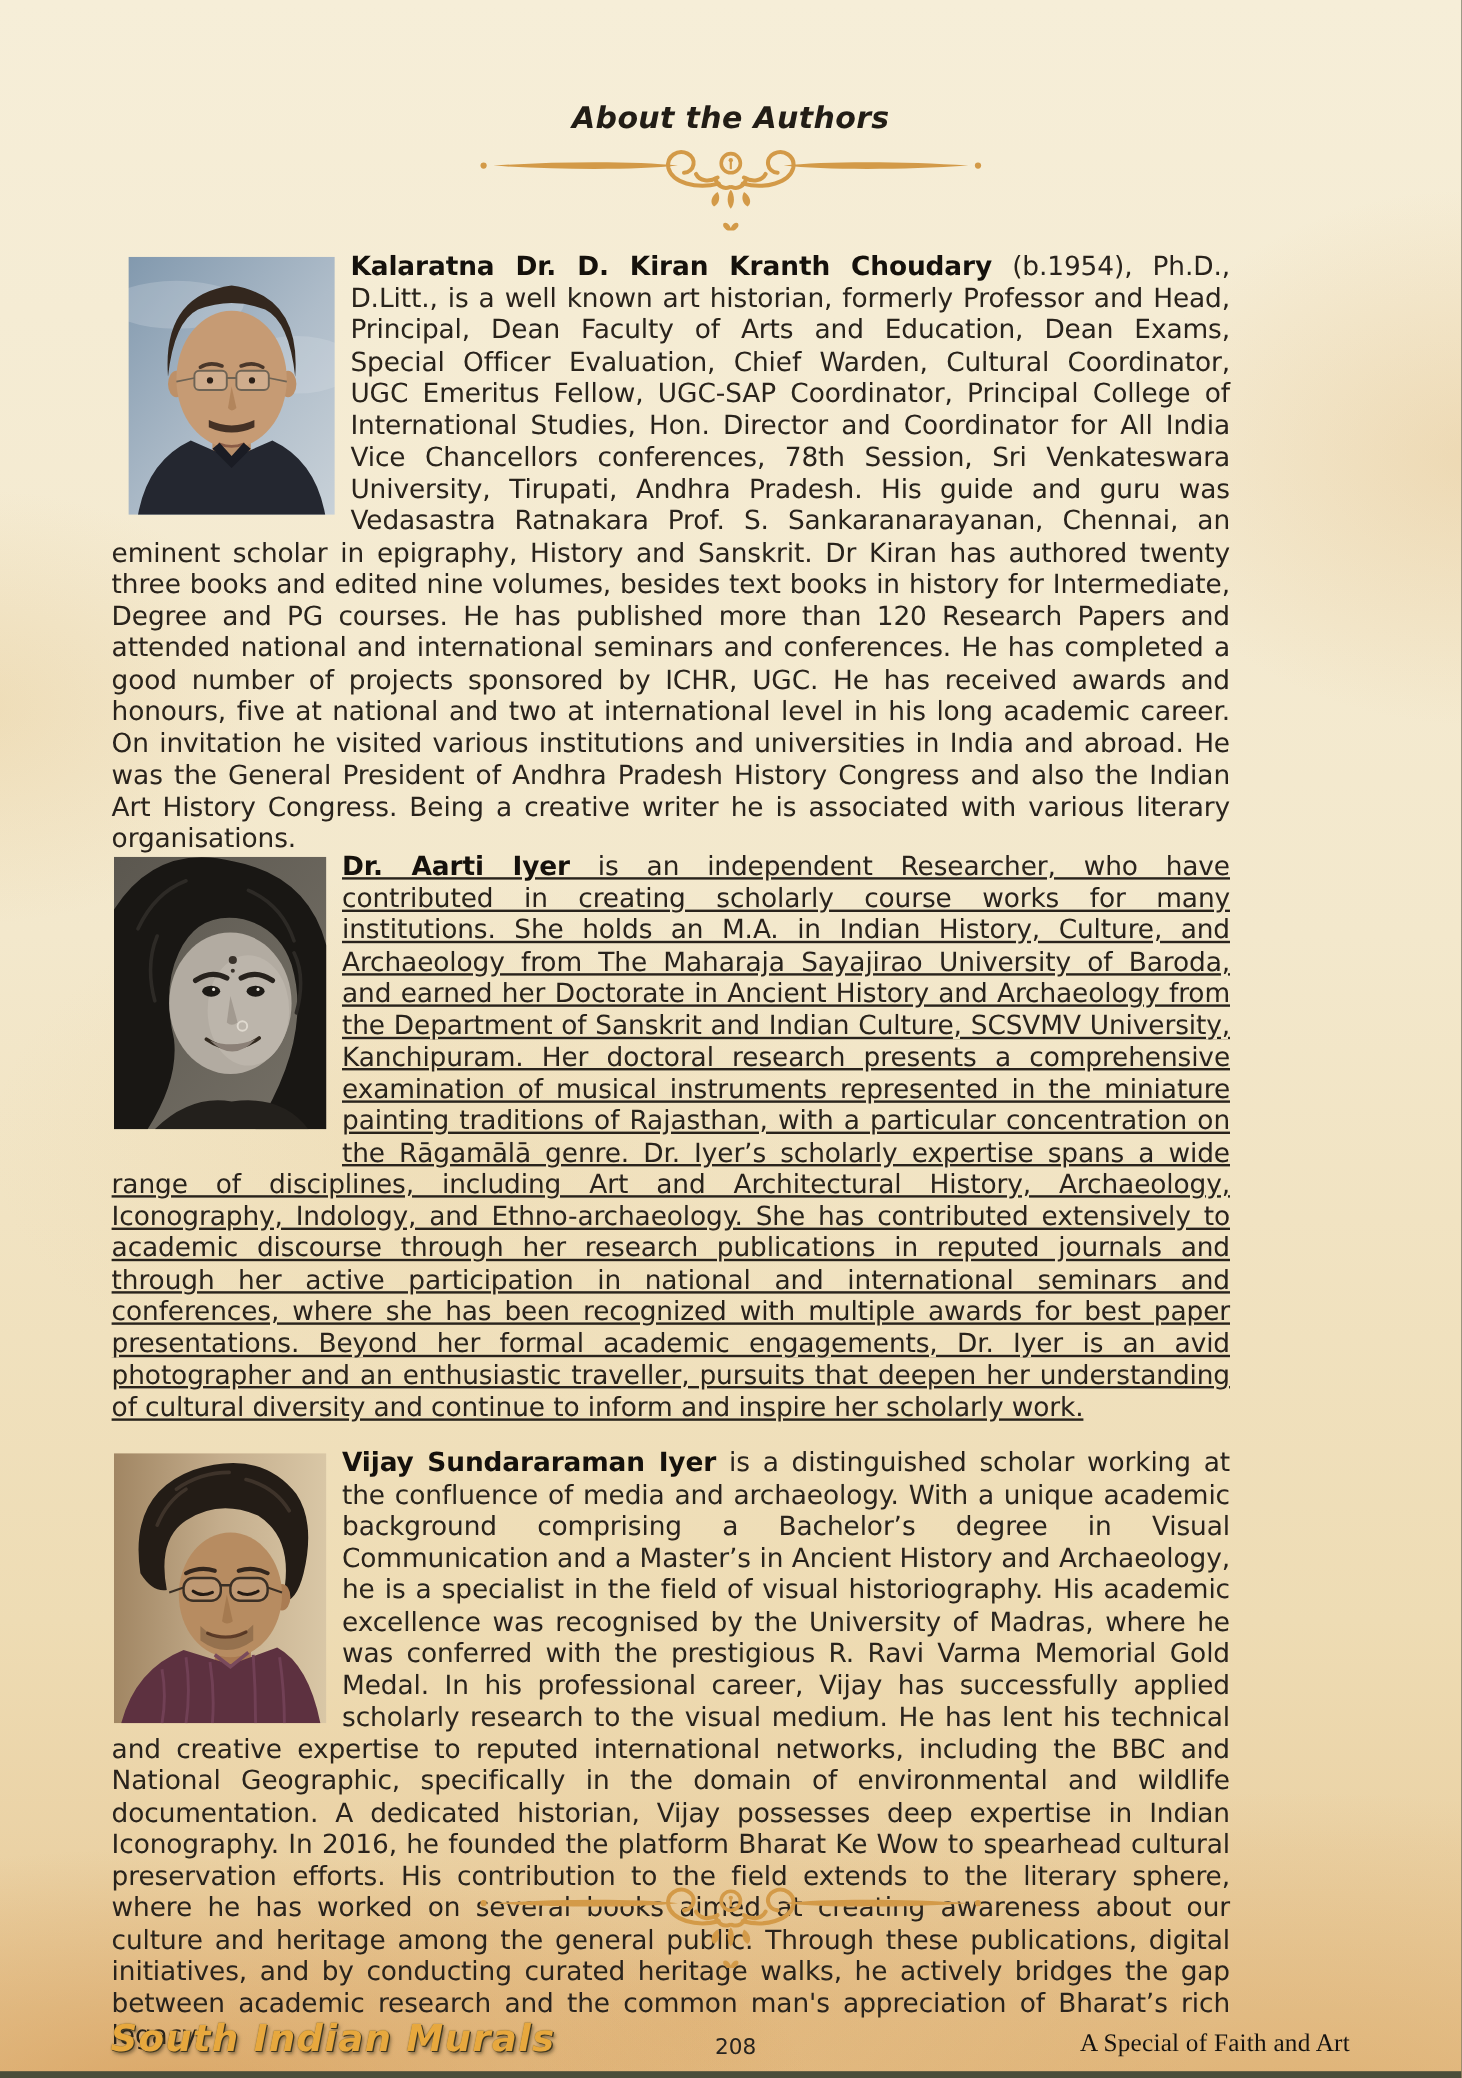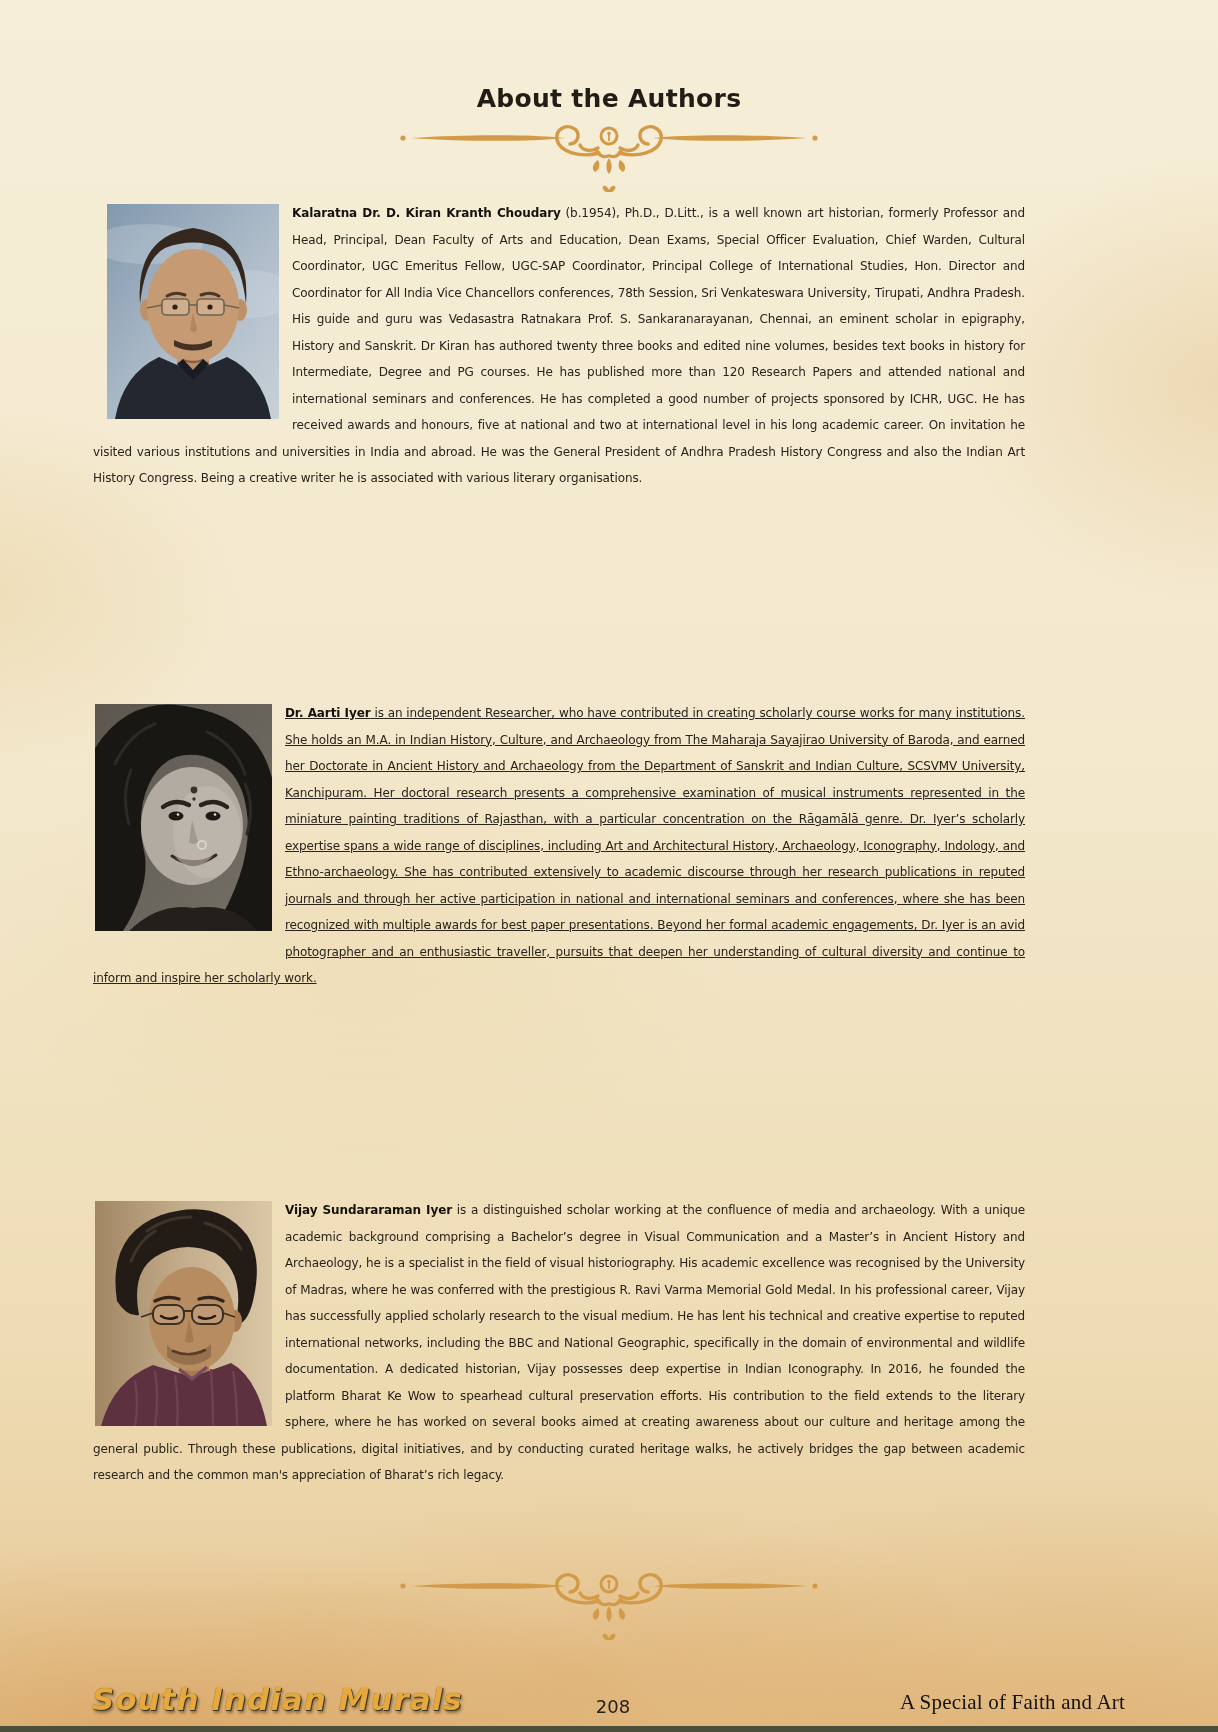--- a/index.html
+++ b/index.html
@@ -10,27 +10,27 @@
       radial-gradient(ellipse 760px 300px at 12% 101%, rgba(205,133,55,0.50), rgba(205,133,55,0) 70%),
       radial-gradient(ellipse 900px 380px at 88% 102%, rgba(211,146,70,0.42), rgba(211,146,70,0) 72%),
       radial-gradient(ellipse 600px 260px at 48% 97%,  rgba(214,152,80,0.30), rgba(214,152,80,0) 70%),
       radial-gradient(ellipse 420px 320px at 101% 22%, rgba(218,170,100,0.28), rgba(218,170,100,0) 70%),
       radial-gradient(ellipse 380px 260px at -2% 34%,  rgba(222,182,112,0.25), rgba(222,182,112,0) 70%),
       radial-gradient(ellipse 500px 300px at 30% 55%,  rgba(230,200,140,0.20), rgba(230,200,140,0) 75%),
       linear-gradient(180deg,#f6eed8 0%,#f3e8cc 45%,#eedcb4 78%,#e7c896 100%);
   }
   .header{position:absolute;top:84px;left:0;width:100%;text-align:center;}
   .page-title{
-    font-weight:700;font-size:25px;color:#221d16;letter-spacing:.3px;margin:0;
+    font-style:italic;font-weight:700;font-size:25px;color:#221d16;letter-spacing:.3px;margin:0;
   }
   .ornament{display:block;margin:7px auto 0 auto;}
   .ornament-bottom{position:absolute;top:1568px;left:399px;margin:0;}
 
   .bio{position:absolute;left:93px;width:932px;text-align:justify;
-       font-size:12px;line-height:26.5px;color:#29231c;letter-spacing:-0.1px;}
+       font-size:22px;line-height:26.5px;color:#29231c;letter-spacing:-0.1px;}
   .bio-1{top:188px;}
   .bio-2{top:688px;text-decoration:underline;}
   .bio-3{top:1185px;}
   .bio strong{color:#15110c;}
   .photo{float:left;display:block;}
   .photo-1{width:172px;height:215px;margin:4px 13px 8px 14px;}
   .photo-2{width:177px;height:227px;margin:4px 13px 8px 2px;}
   .photo-3{width:177px;height:225px;margin:4px 13px 8px 2px;}
 
   .footer-book-title{

